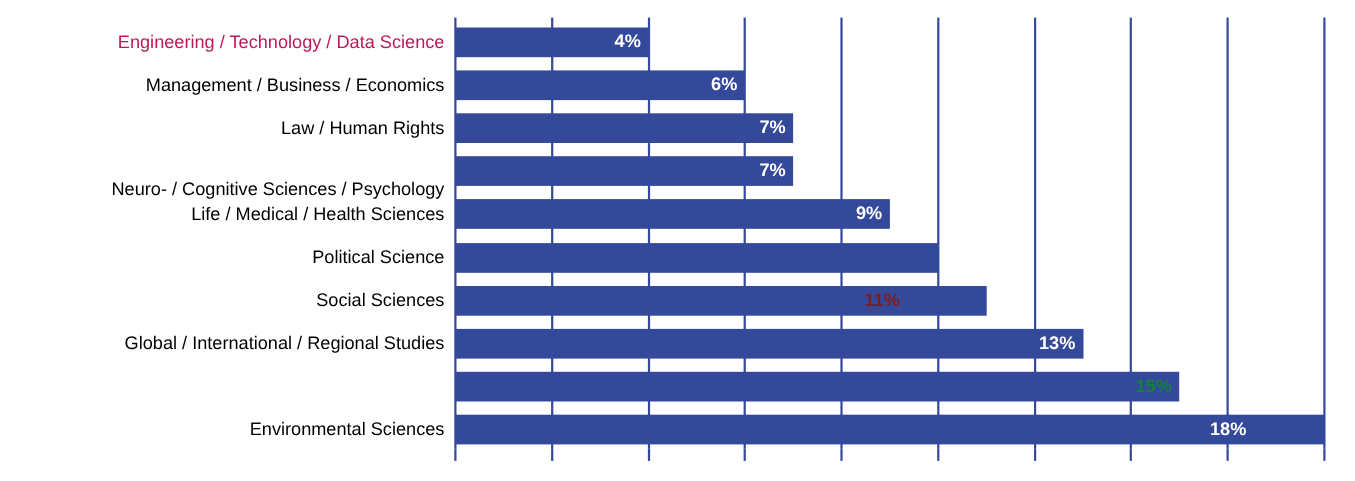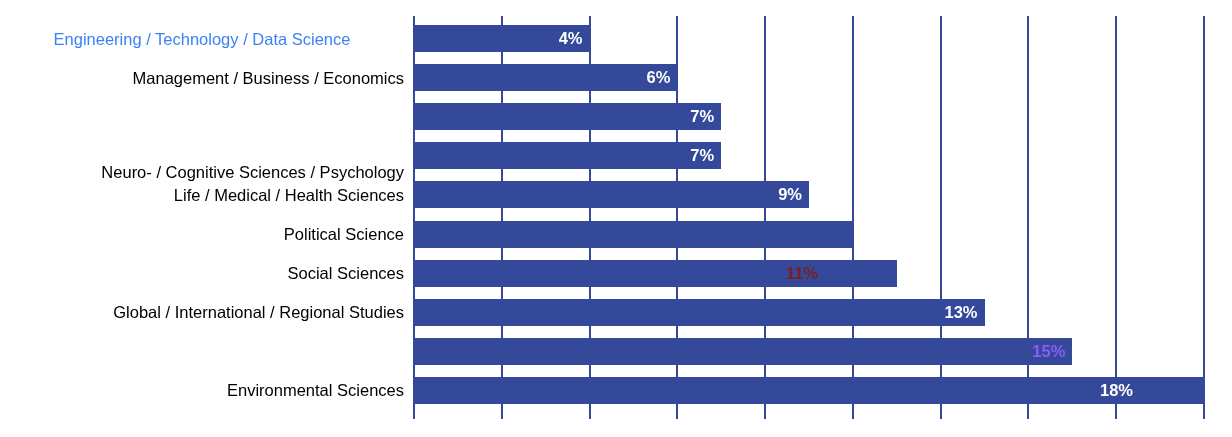--- a/index.html
+++ b/index.html
@@ -76,22 +76,23 @@
     white-space: nowrap;
     pointer-events: none;
   }
 </style>
 </head>
 <body>
 
 <div id="chart-root">
 
   <div id="category-axis">
-      <div class="cat-label" style="top: 14.5px; color: #3b82f6; text-align: center;">Engineering / Technology / Data Science</div>
+      <div class="cat-label" style="top: 14.5px; color: #be185d;">Engineering / Technology / Data Science</div>
       <div class="cat-label" style="top: 53.6px; color: rgb(0, 0, 0); margin-left: 40px;">Management / Business / Economics</div>
+      <div class="cat-label" style="top: 92.7px; color: rgb(0, 0, 0);">Law / Human Rights</div>
       <div class="cat-label" style="top: 131.8px; color: rgb(0, 0, 0); margin-top: 16px;">Neuro- / Cognitive Sciences / Psychology</div>
       <div class="cat-label" style="top: 170.9px; color: rgb(0, 0, 0); margin-left: 12px;">Life / Medical / Health Sciences</div>
       <div class="cat-label" style="top: 210px; color: rgb(0, 0, 0);">Political Science</div>
       <div class="cat-label" style="top: 249.1px; color: rgb(0, 0, 0);">Social Sciences</div>
       <div class="cat-label" style="top: 288.2px; color: rgb(0, 0, 0);">Global / International / Regional Studies</div>
       <div class="cat-label" style="top: 366.4px; color: rgb(0, 0, 0);">Environmental Sciences</div>
     </div>
 
   <div id="plot-area">
       <div class="gridline" style="left: -1px; background: rgb(52, 73, 154);"></div>
@@ -124,18 +125,18 @@
       <div class="bar-value" style="left: 0px; top: 126.3px; width: 307.222px; color: rgb(255, 255, 255);">7%</div>
       <div class="bar" style="left: 0px; top: 165.4px; width: 395px; background: rgb(52, 73, 154);"></div>
       <div class="bar-value" style="left: 0px; top: 165.4px; width: 395px; color: rgb(255, 255, 255);">9%</div>
       <div class="bar" style="left: 0px; top: 204.5px; width: 438.889px; background: rgb(52, 73, 154);"></div>
       <div class="bar-value" style="left: 0px; top: 204.5px; width: 489px; color: rgb(255, 255, 255);">10%</div>
       <div class="bar" style="left: 0px; top: 243.6px; width: 482.778px; background: rgb(52, 73, 154);"></div>
       <div class="bar-value" style="left: 5px; top: 243.6px; width: 406px; color: #7f1d1d;">11%</div>
       <div class="bar" style="left: 0px; top: 282.7px; width: 570.556px; background: rgb(52, 73, 154);"></div>
       <div class="bar-value" style="left: 0px; top: 282.7px; width: 570.556px; color: rgb(255, 255, 255);">13%</div>
       <div class="bar" style="left: 0px; top: 321.8px; width: 658.333px; background: rgb(52, 73, 154);"></div>
-      <div class="bar-value" style="left: 0px; top: 321.8px; width: 658.333px; color: #8b5cf6;">15%</div>
+      <div class="bar-value" style="left: 0px; top: 321.8px; width: 658.333px; color: #15803d;">15%</div>
       <div class="bar" style="left: 0px; top: 360.9px; width: 790px; background: rgb(52, 73, 154);"></div>
       <div class="bar-value" style="left: 0px; top: 360.9px; width: 726px; color: rgb(255, 255, 255);">18%</div>
     </div>
 
 </div>
 
 </body></html>

